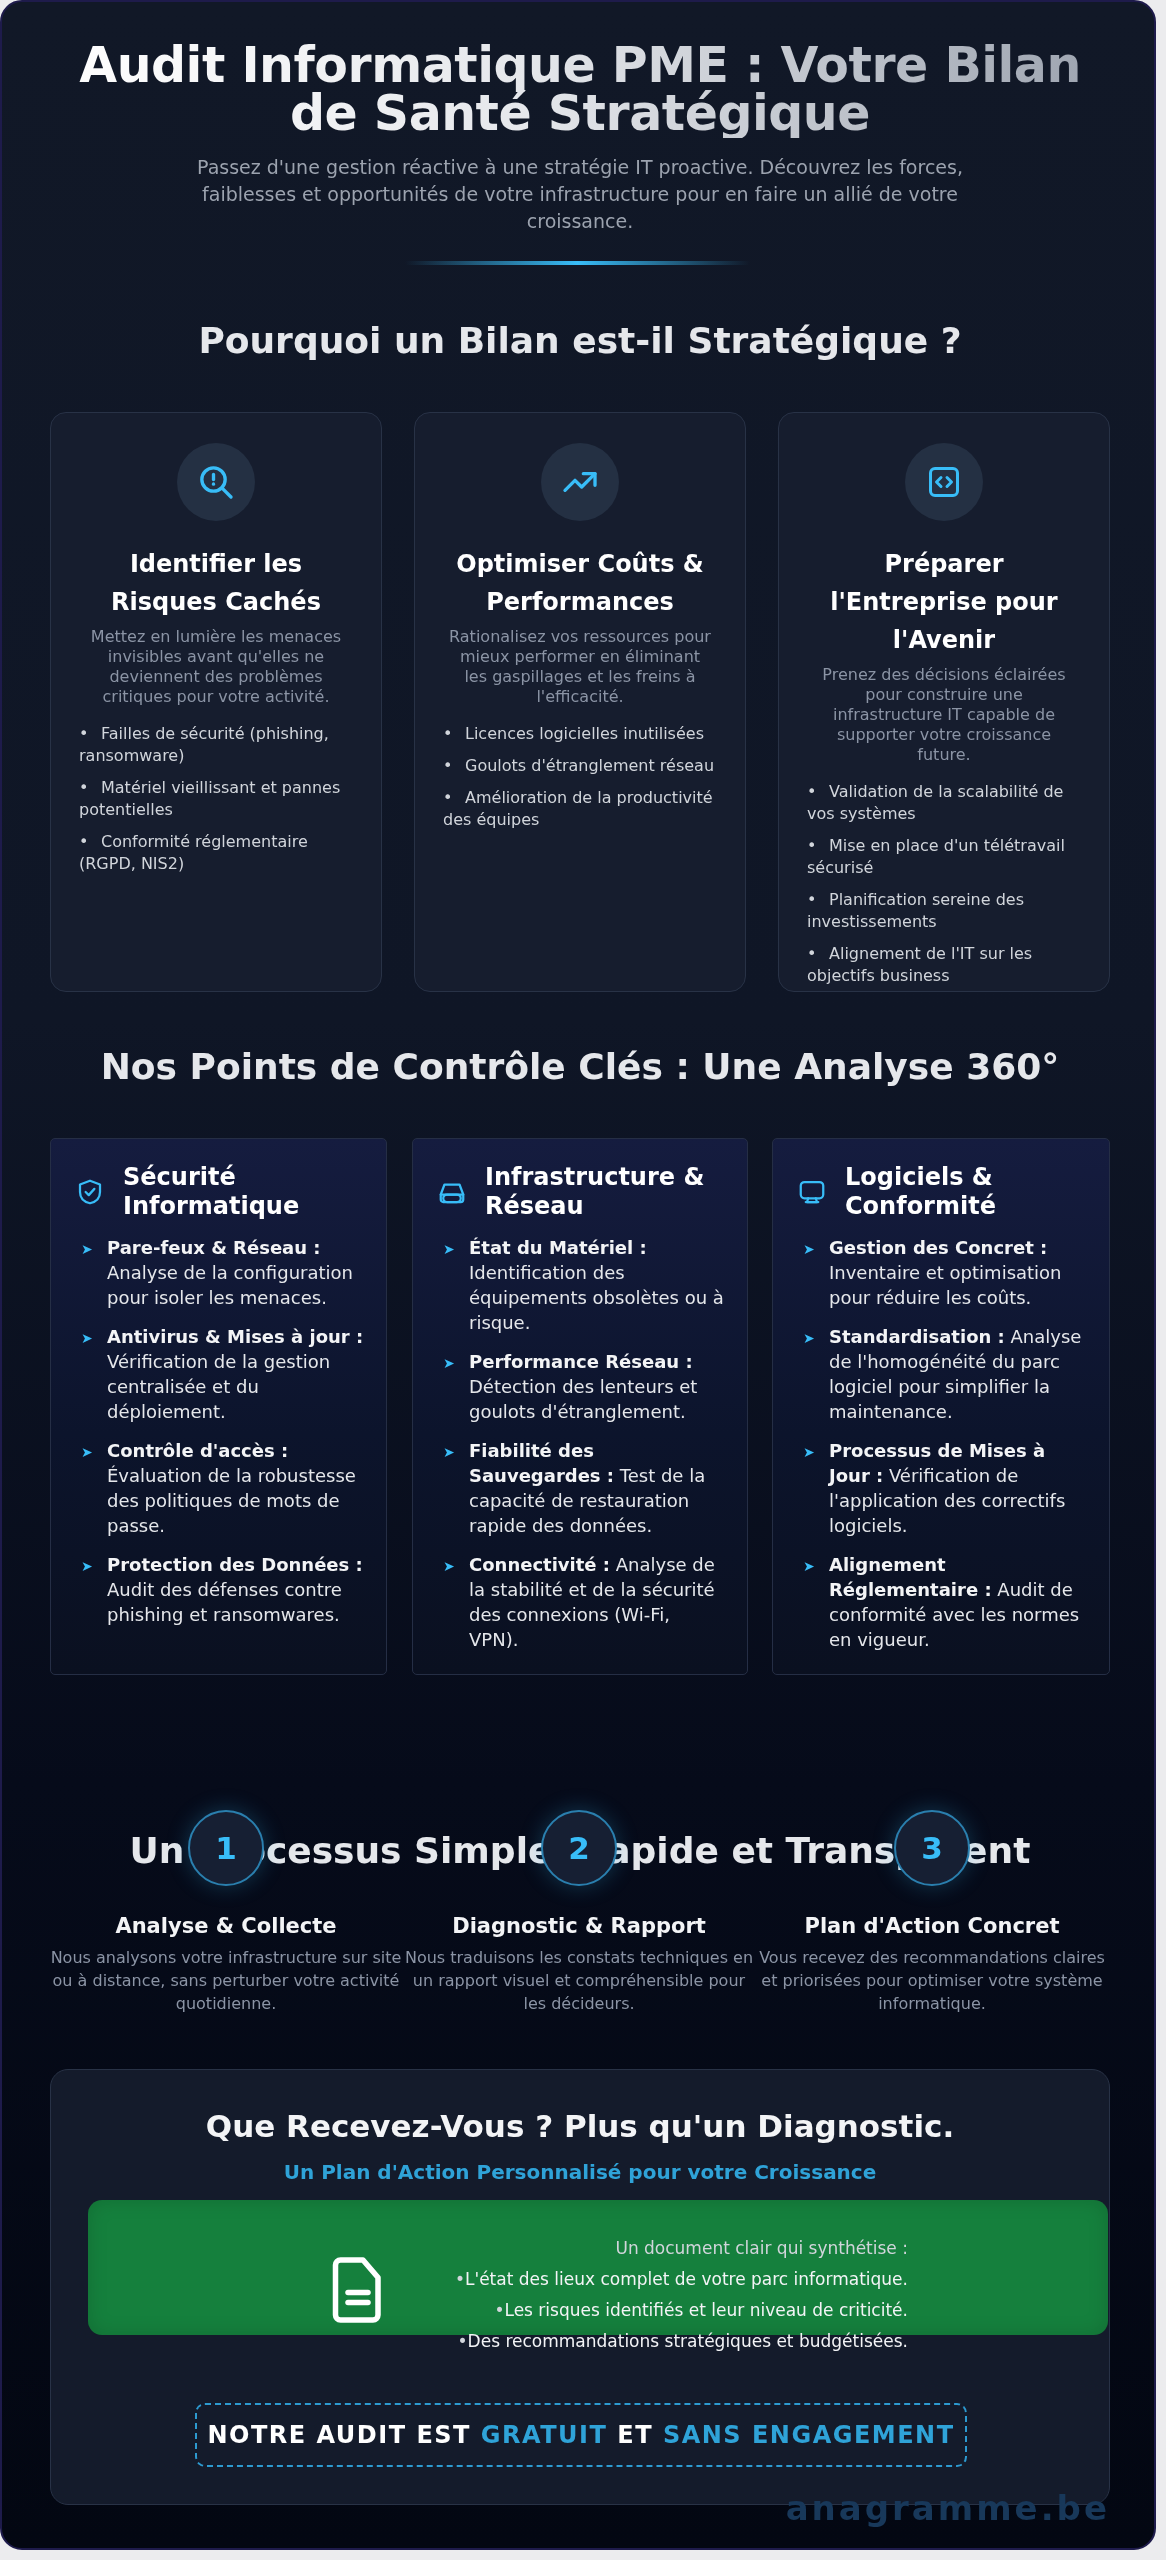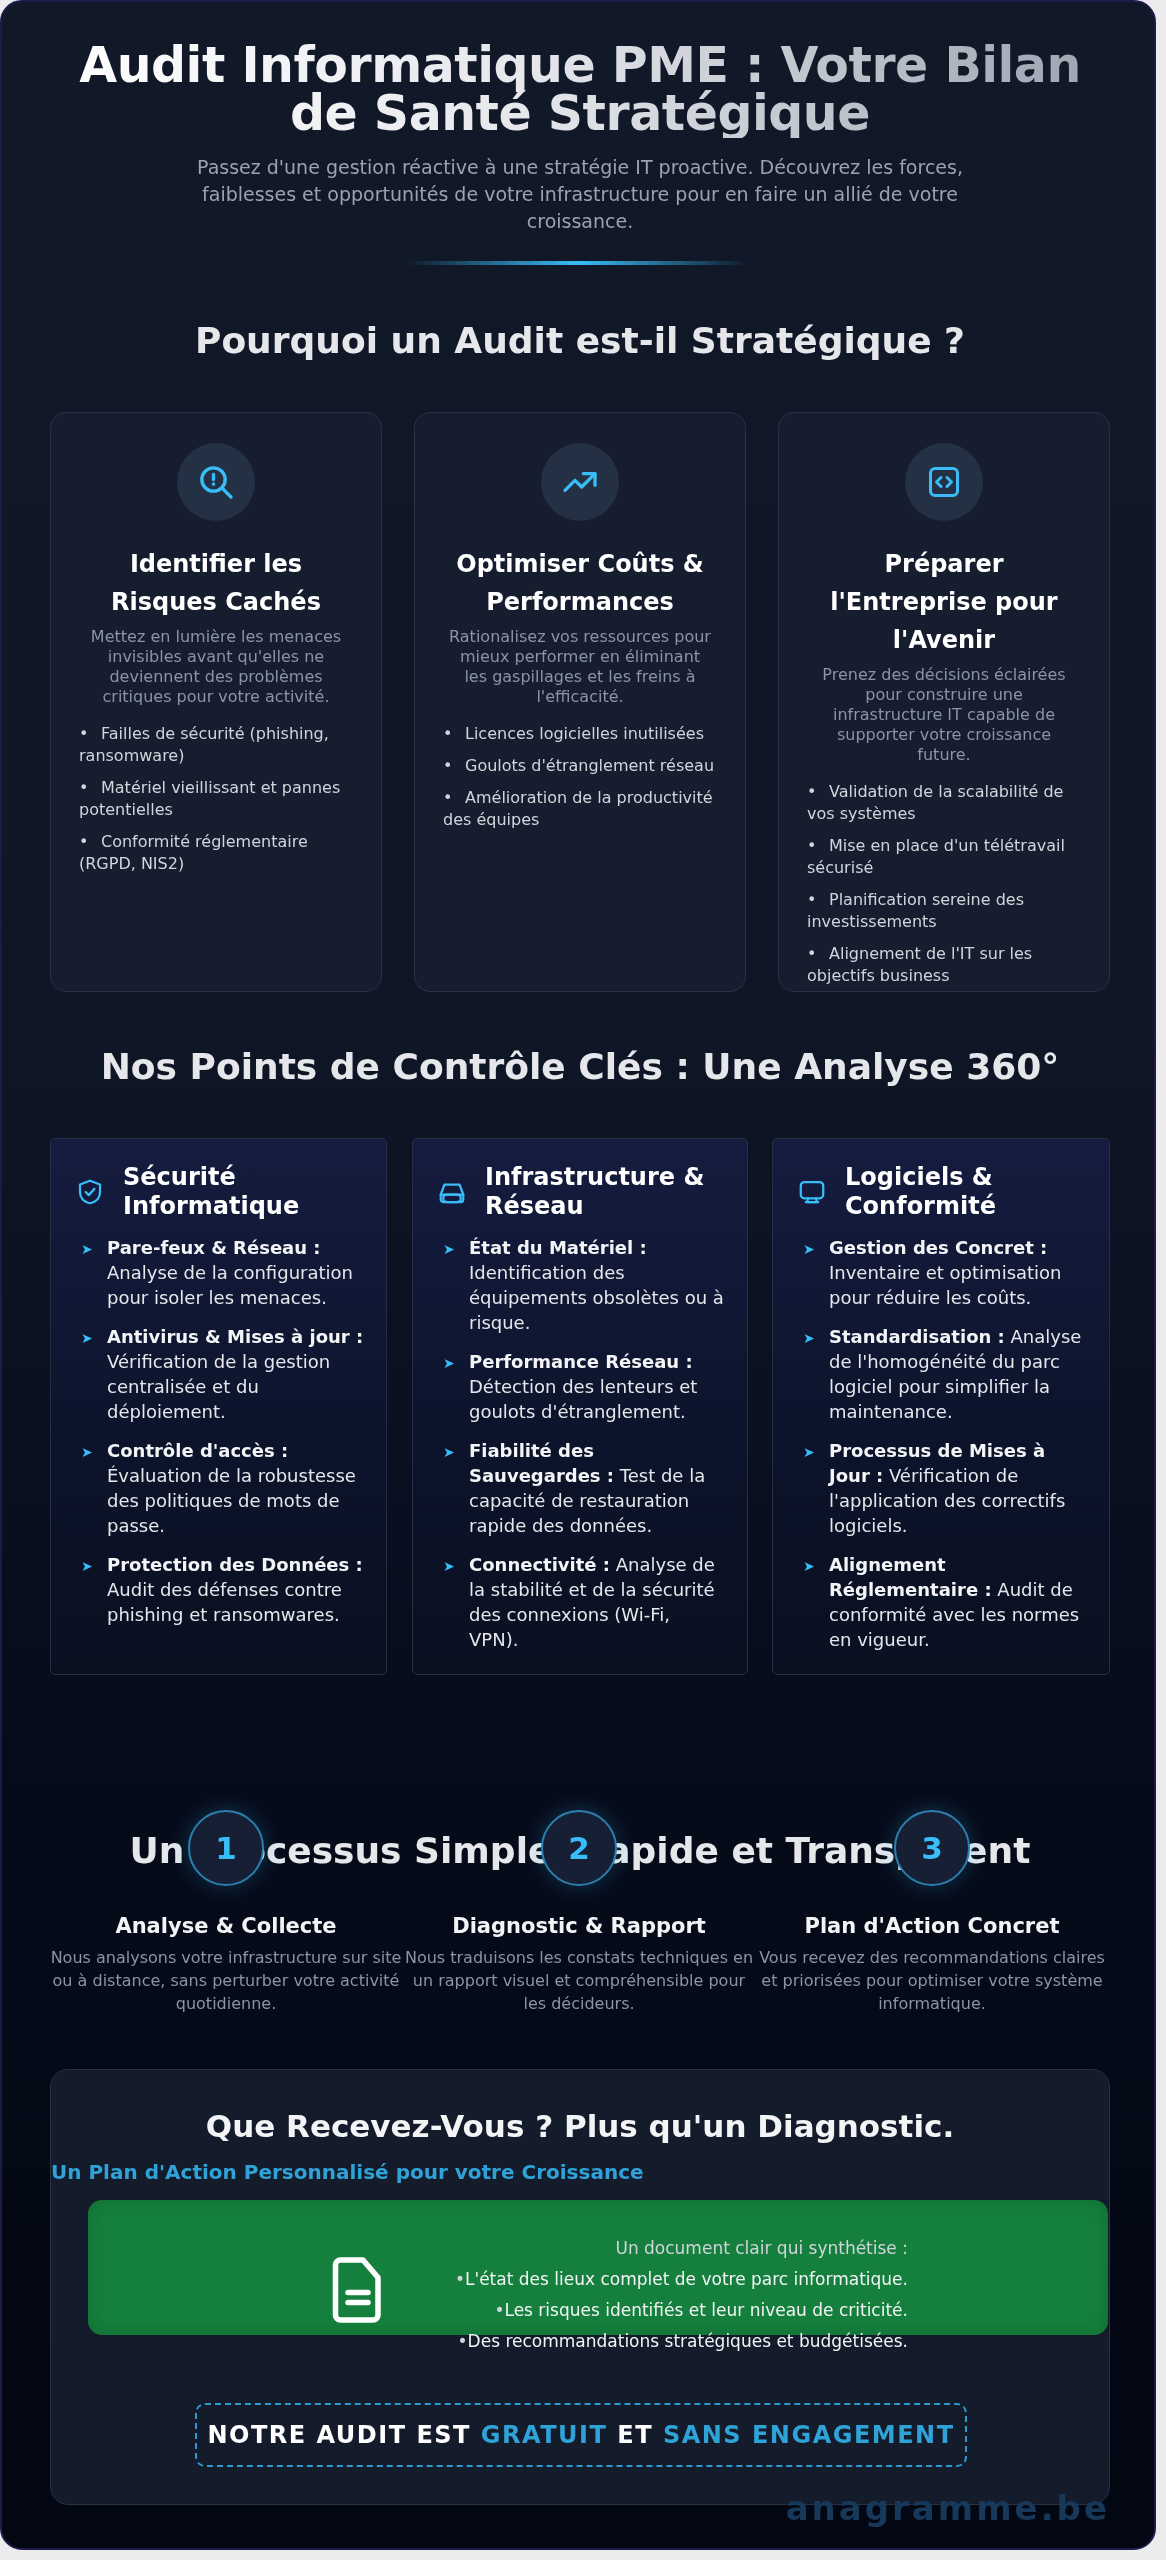--- a/index.html
+++ b/index.html
@@ -65,21 +65,21 @@
     font-size: 31px; font-weight: bold; color: #38bdf8;
   }
   .step h4 { margin-top: 28px; font-size: 21px; font-weight: bold; color: #f3f4f6; }
   .step p { margin-top: 8px; font-size: 16px; line-height: 23px; color: #8b94a5; }
   
   .deliver {
     position: absolute; top: 2067px; left: 48px; width: 1060px; height: 436px;
     background: #141b2b; border: 1px solid #283246; border-radius: 18px;
   }
   .deliver h2 { position: absolute; top: 38px; width: 100%; text-align: center; font-size: 31px; font-weight: bold; color: #f3f4f6; }
-  .deliver .sub { position: absolute; top: 90px; width: 100%; text-align: left; font-size: 20px; font-weight: bold; color: #2fa3d8; }
+  .deliver .sub { position: absolute; top: 90px; width: 100%; text-align: center; font-size: 20px; font-weight: bold; color: #2fa3d8; }
   .deliver-inner {
     position: absolute; top: 130px; left: 37px; width: 1020px; height: 135px;
     background: #15803d; border-radius: 14px;
     box-shadow: 0 0 20px rgba(0,0,0,0.15) inset;
     text-align: right;
   }
   .doc-icon { position: absolute; left: 240px; top: 55px; width: 60px; height: 70px; }
   .deliver-text { position: absolute; left: 353px; top: 38px; }
   .deliver-text .lead { font-size: 17px; color: #d1d5db; margin-bottom: 10px; }
   .deliver-text ul { list-style: none; }
@@ -101,21 +101,21 @@
 <body>
 
 <div class="panel">
 
   <div class="hero">
     <h1>Audit Informatique PME : Votre Bilan de Santé Stratégique</h1>
     <p>Passez d'une gestion réactive à une stratégie IT proactive. Découvrez les forces, faiblesses et opportunités de votre infrastructure pour en faire un allié de votre croissance.</p>
   </div>
   <div class="accent-line"></div>
 
-  <h2 class="section-title" style="top:318px;">Pourquoi un Audit est-il Stratégique ?</h2>
+  <h2 class="section-title" style="top:318px;">Pourquoi un Bilan est-il Stratégique ?</h2>
 
   <div class="why-card" style="left:48px;">
     <div class="why-icon">
       <svg width="40" height="40" viewBox="0 0 24 24" fill="none" stroke="#38bdf8" stroke-width="2" stroke-linecap="round">
           <circle cx="10.5" cy="10.5" r="7"></circle>
           <path d="M15.5 15.5L21 21"></path>
           <path d="M10.5 7.5v3"></path>
           <path d="M10.5 13.2v.1"></path>
         </svg>
     </div>

